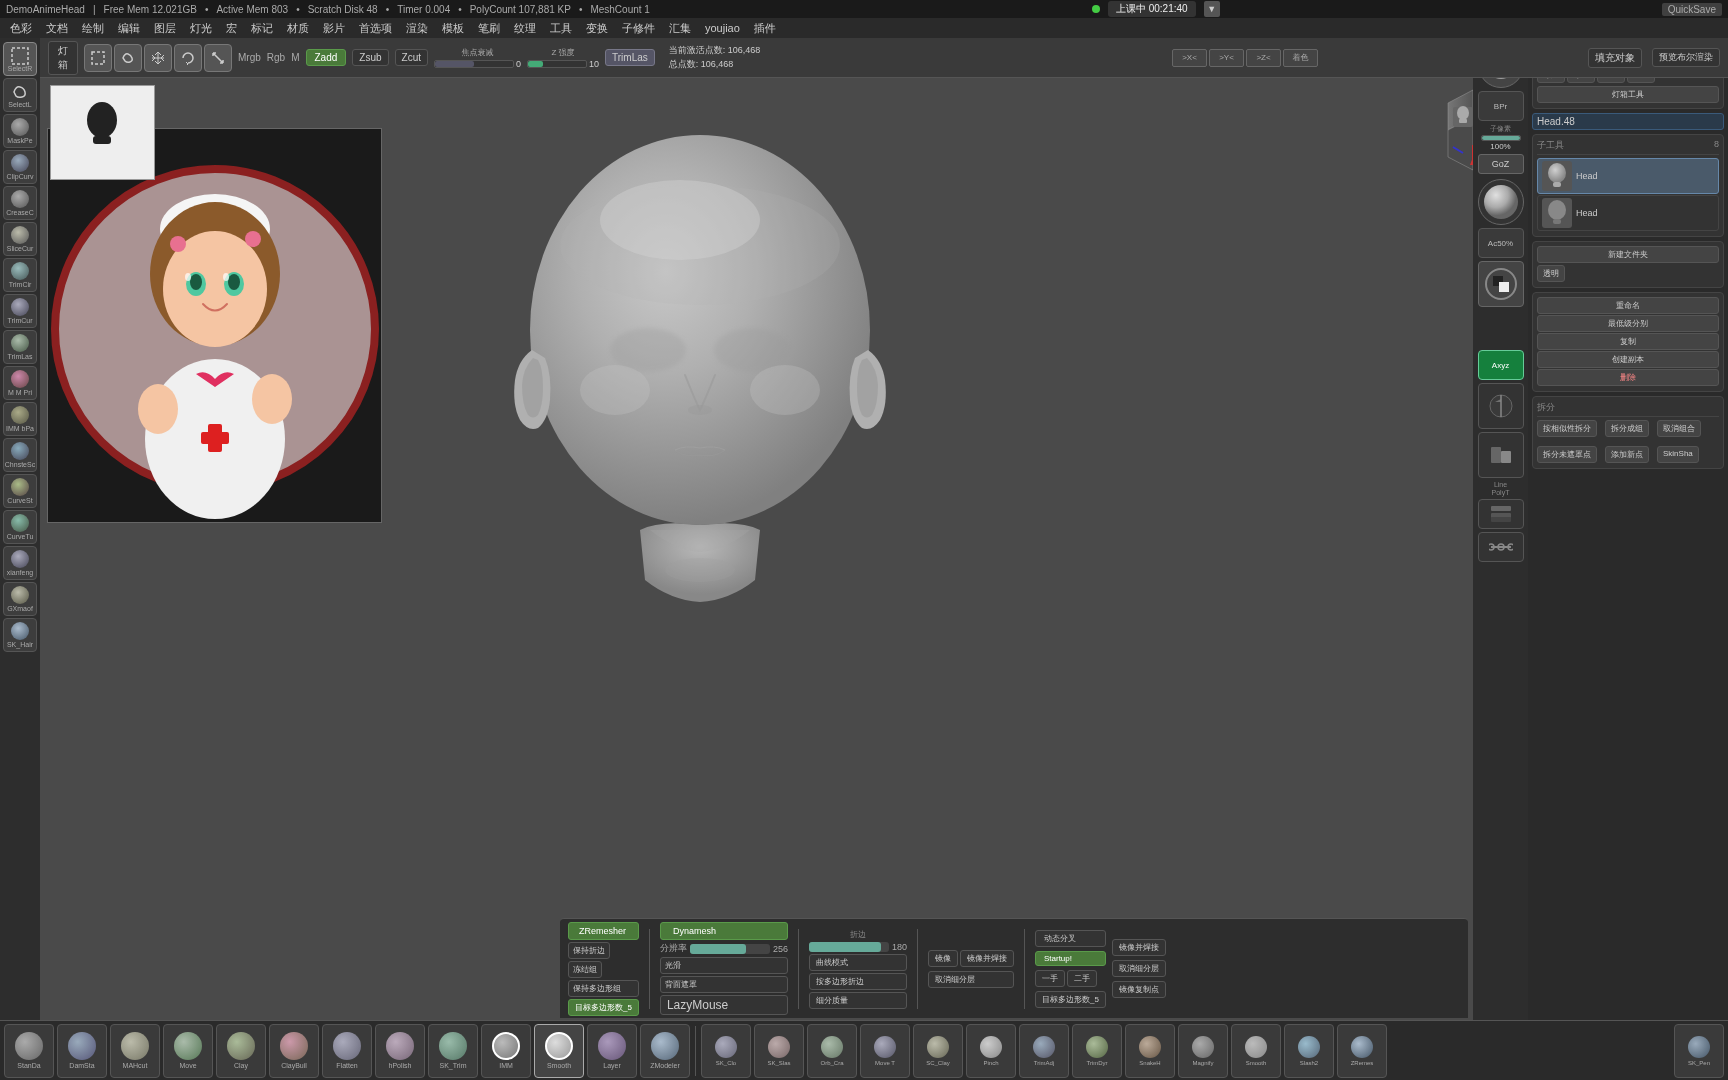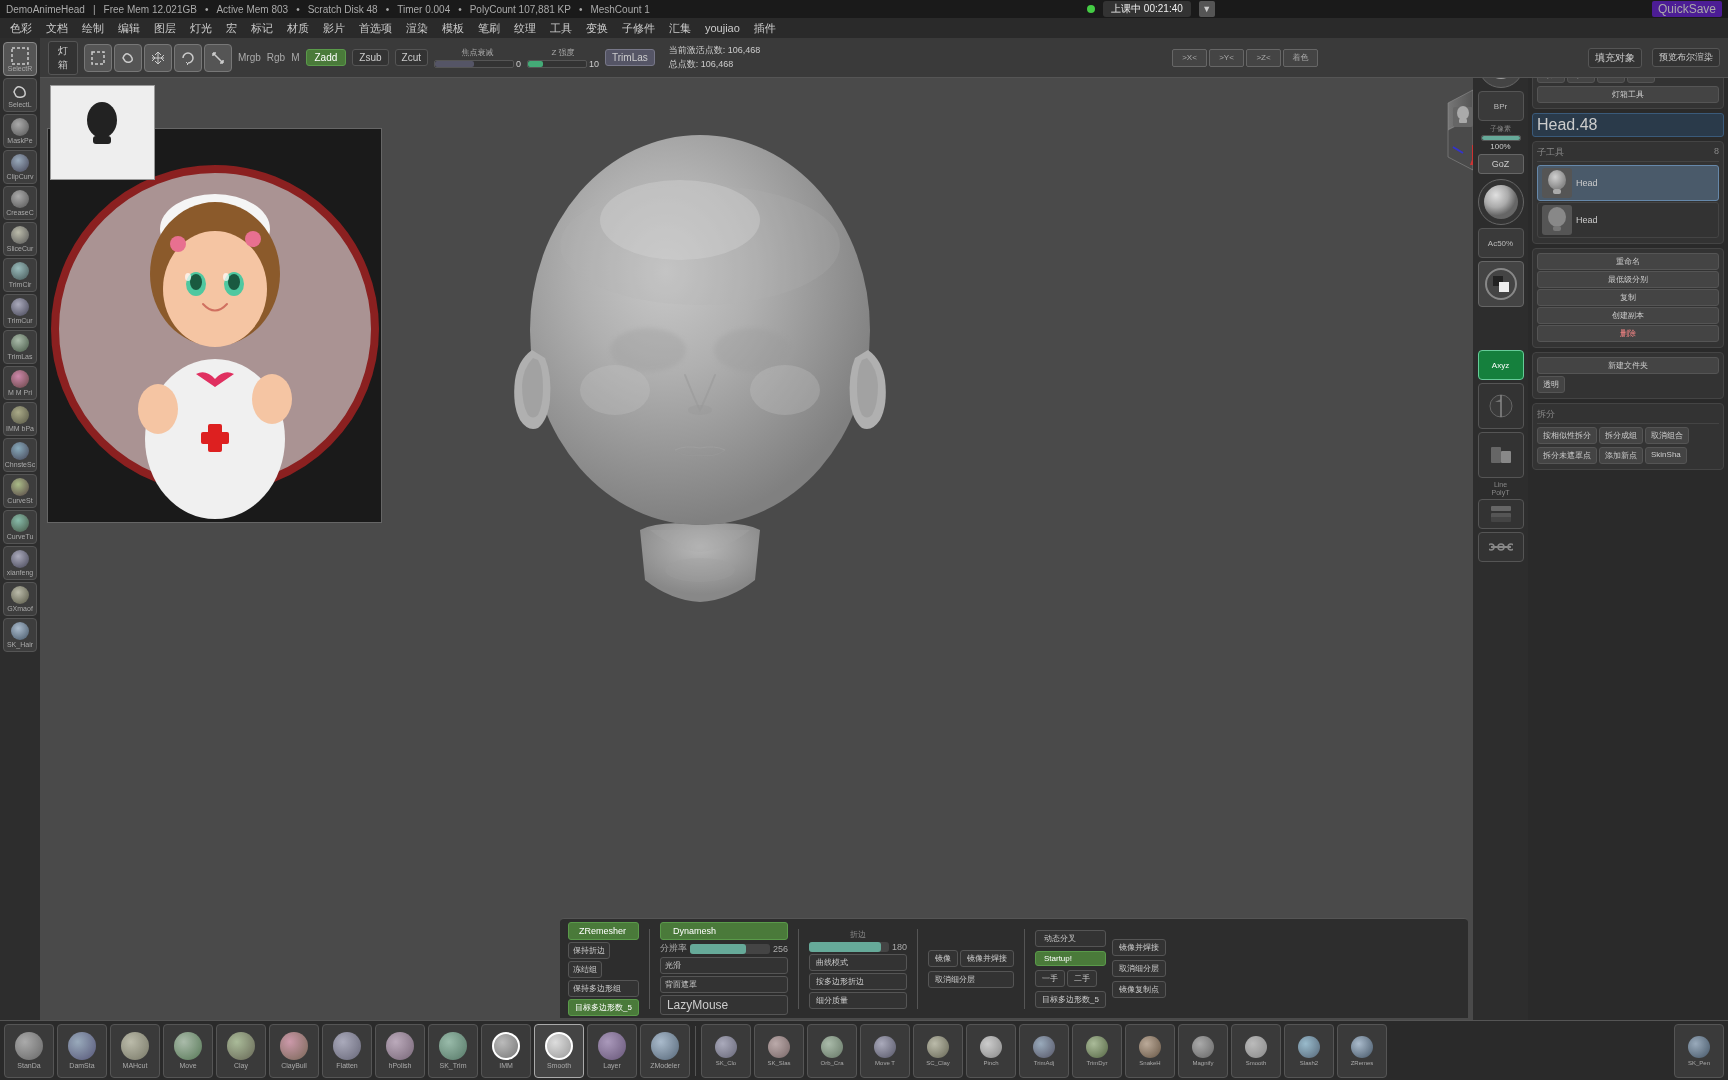--- a/index.html
+++ b/index.html
@@ -381,21 +381,21 @@
   <span>Timer 0.004</span>
   <span>•</span>
   <span>PolyCount 107,881 KP</span>
   <span>•</span>
   <span>MeshCount 1</span>
   <div style="flex:1"></div>
   <span class="green-dot"></span>
   <div id="title-timer">上课中 00:21:40</div>
   <div style="width:16px;height:16px;background:#555;border-radius:2px;display:flex;align-items:center;justify-content:center;font-size:9px;cursor:pointer;">▼</div>
   <div style="flex:1"></div>
-  <span style="background:#4c1d95;padding:1px 6px;border-radius:2px;cursor:pointer;font-size:12px;">QuickSave</span>
+  <span style="background:#404040;padding:1px 6px;border-radius:2px;cursor:pointer;font-size:10px;">QuickSave</span>
 </div>
 
 <div id="menu-bar">
   <span class="menu-item">色彩</span>
   <span class="menu-item">文档</span>
   <span class="menu-item">绘制</span>
   <span class="menu-item">编辑</span>
   <span class="menu-item">图层</span>
   <span class="menu-item">灯光</span>
   <span class="menu-item">宏</span>
@@ -803,21 +803,21 @@
     </div>
     <div class="rp-btn-row">
       <div class="rp-btn">导入</div>
       <div class="rp-btn">导出</div>
       <div class="rp-btn">GoZ</div>
       <div class="rp-btn">全部</div>
     </div>
     <div class="rp-btn wide" style="background:#444;color:#ccc;font-size:8px;padding:2px 5px;border-radius:3px;cursor:pointer;border:1px solid #555;text-align:center;margin-top:2px;">灯箱工具</div>
   </div>
 
-  <div style="font-size:16px;color:#ccc;padding:2px 4px;background:#2a3a4a;border-radius:3px;border:1px solid #3a5a7a;">Head.48</div>
+  <div style="font-size:10px;color:#ccc;padding:2px 4px;background:#2a3a4a;border-radius:3px;border:1px solid #3a5a7a;">Head.48</div>
 
   <div class="rp-section">
     <div class="rp-title">
       <span>子工具</span>
       <span style="float:right;">8</span>
     </div>
 
     <div class="subtool-entry selected">
       <div class="subtool-thumb">
         <svg width="28" height="28" viewBox="0 0 28 28">
@@ -839,38 +839,38 @@
         <svg width="28" height="28" viewBox="0 0 28 28">
           <ellipse cx="14" cy="11" rx="9" ry="10" fill="#888"></ellipse>
           <rect x="10" y="20" width="8" height="5" rx="2" fill="#777"></rect>
         </svg>
       </div>
       <span>Head</span>
     </div>
   </div>
 
   <div class="rp-section">
+    <div class="rp-btn wide">新建文件夹</div>
+    <div style="display:flex;gap:2px;margin-top:2px;">
+      <div class="rp-btn">透明</div>
+    </div>
+  </div>
+
+  <div class="rp-section">
     <div class="rp-btn wide">重命名</div>
     <div class="rp-btn wide">最低级分别</div>
     <div class="rp-btn wide">复制</div>
     <div class="rp-btn wide">创建副本</div>
     <div class="rp-btn wide" style="color:#f88;">删除</div>
   </div>
 
   <div class="rp-section">
-    <div class="rp-btn wide">新建文件夹</div>
-    <div style="display:flex;gap:2px;margin-top:2px;">
-      <div class="rp-btn">透明</div>
-    </div>
-  </div>
-
-  <div class="rp-section">
     <div class="rp-title">拆分</div>
 
-    <div style="display:flex;gap:2px;flex-wrap:wrap;">
+    <div style="display:flex;gap:8px;flex-wrap:wrap;">
       <div class="rp-btn">按相似性拆分</div>
       <div class="rp-btn">拆分成组</div>
       <div class="rp-btn">取消组合</div>
       <div class="rp-btn">拆分未遮罩点</div>
       <div class="rp-btn">添加新点</div>
       <div class="rp-btn">SkinSha</div>
     </div>
   </div>
 </div>
 

